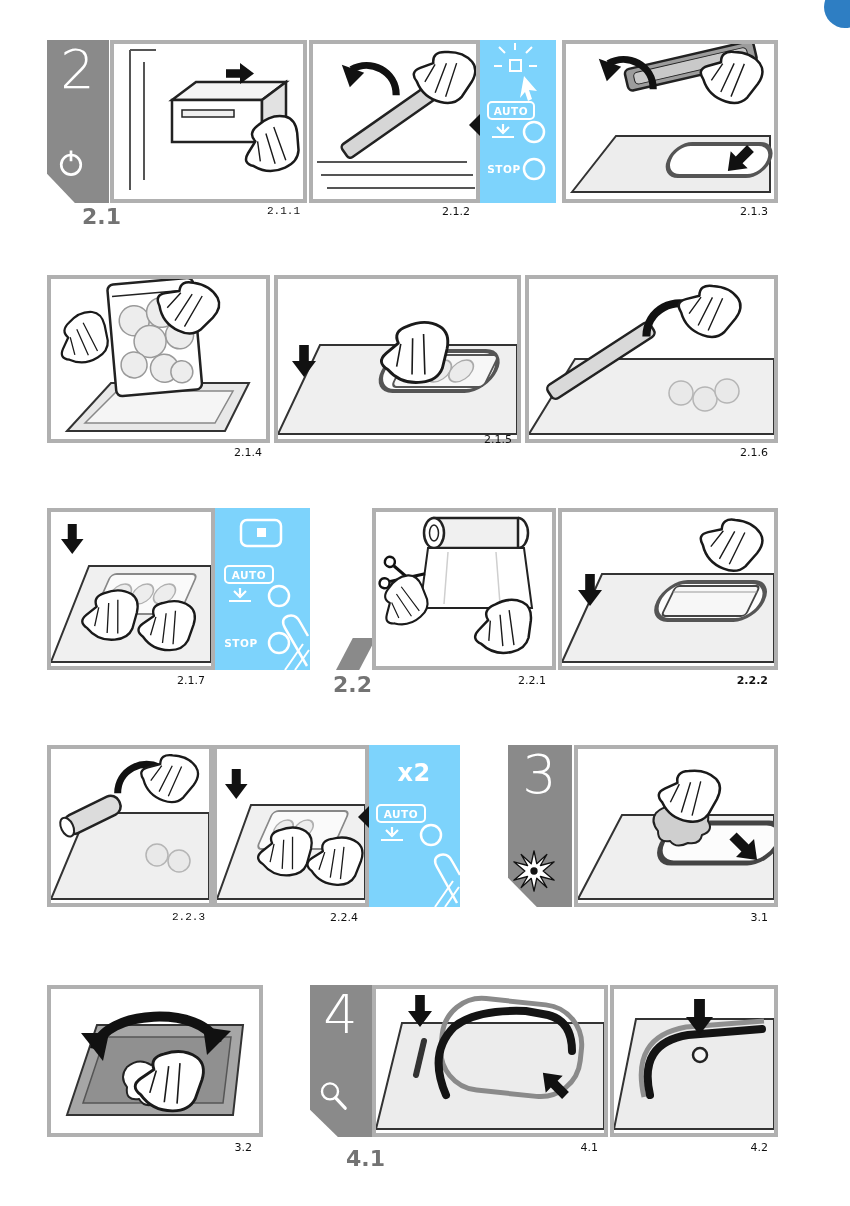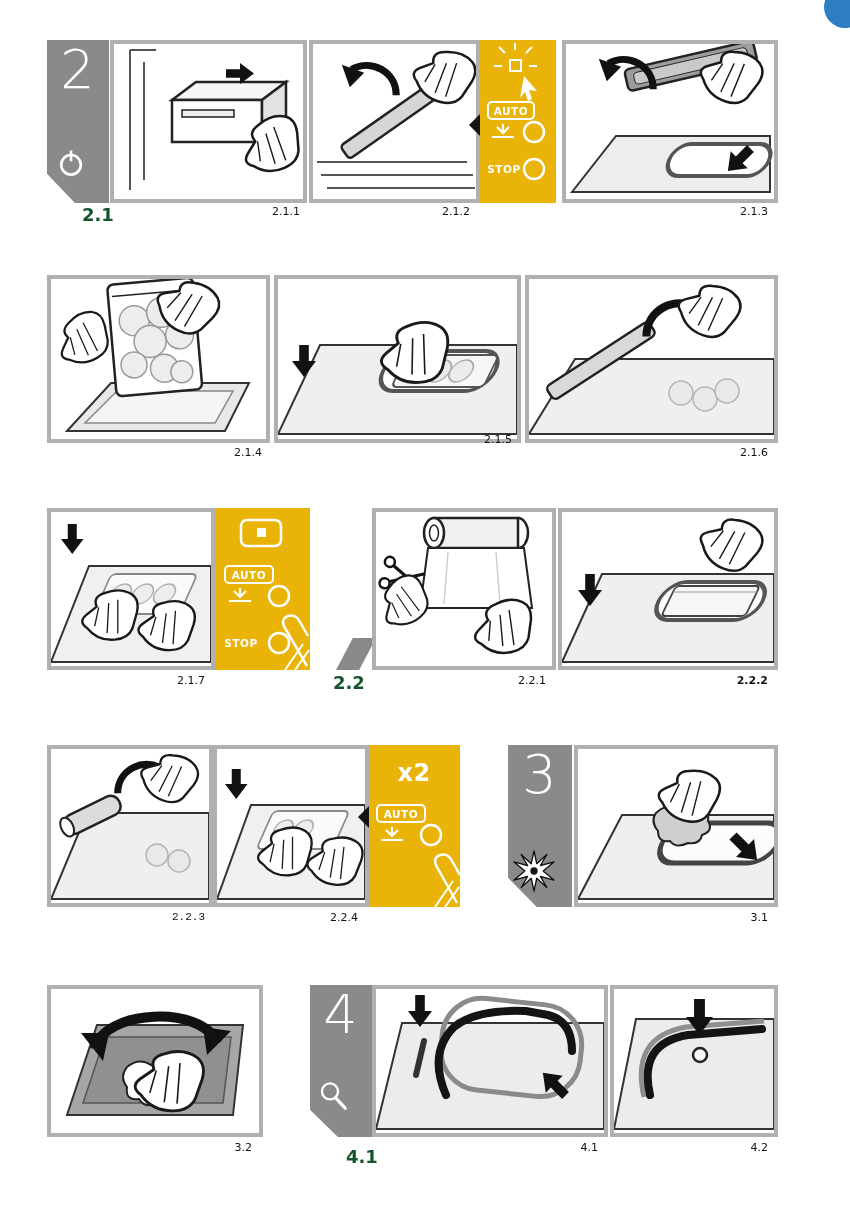--- a/index.html
+++ b/index.html
@@ -3,34 +3,34 @@
 <meta charset="utf-8">
 <style>
   * { margin:0; padding:0; box-sizing:border-box; }
   html,body { background:#ffffff; }
   body { font-family:"DejaVu Sans","Liberation Sans",sans-serif; }
   .page { position:relative; width:850px; height:1206px; background:#fff; overflow:hidden; }
 
   .panel { position:absolute; border:4px solid #b0b0b0; background:#fff; }
   .panel svg.art { width:100%; height:100%; display:block; }
 
-  .black { position:absolute; background:#eab308; }
+  .black { position:absolute; background:#7dd3fc; }
   .black svg { width:100%; height:100%; display:block; overflow:visible; }
   .notch { position:absolute; left:-11px; width:0; height:0;
            border-top:11px solid transparent; border-bottom:11px solid transparent;
            border-right:11px solid #141414; }
 
   .tab { position:absolute; background:#8a8a8a; }
   .step-num { font-size:54px; font-weight:200; color:#fff; text-align:center;
               line-height:1.05; padding-top:2px; letter-spacing:1px; }
   .side-icon { position:absolute; left:8px; bottom:24px; width:32px; height:32px; }
   .side-icon.big { width:44px; height:44px; left:4px; bottom:14px; }
 
   .plabel { position:absolute; font-size:11px; color:#111; white-space:nowrap; }
-  .biglabel { position:absolute; font-size:18px; font-weight:bold; color:#14532d; }
+  .biglabel { position:absolute; font-size:22px; font-weight:bold; color:#737373; }
 
   .corner-dot { position:absolute; width:42px; height:42px; border-radius:50%;
                 background:#2e7ec3; right:-16px; top:-14px; }
 
   svg text.btn { font-family:"DejaVu Sans","Liberation Sans",sans-serif;
                  font-weight:bold; fill:#fff; letter-spacing:0.5px; }
 </style>
 </head>
 <body>
 
@@ -132,21 +132,21 @@
       <g transform="translate(58,26) rotate(-13)">
         <rect x="0" y="0" width="132" height="22" rx="5" fill="#9c9c9c" stroke="#222" stroke-width="2.5"></rect>
         <rect x="8" y="5" width="116" height="12" rx="4" fill="#c9c9c9" stroke="#222" stroke-width="1"></rect>
       </g>
       <use href="#curveCW" transform="translate(92,10) scale(-0.8,0.8)"></use>
       <use href="#hand" transform="translate(140,0) rotate(14)"></use>
       <use href="#arrowD" transform="translate(176,96) rotate(45) scale(0.8)"></use>
     </svg>
   </div>
 
-  <span class="plabel" style="right:550px;top:205px;">2.1.1</span>
+  <span class="plabel" style="right:550px;top:205px;font-family:Liberation Mono, monospace;">2.1.1</span>
   <span class="plabel" style="right:380px;top:205px;">2.1.2</span>
   <span class="plabel" style="right:82px;top:205px;margin-left:8px;">2.1.3</span>
 
   <div class="panel" style="left:47px;top:275px;width:223px;height:168px;">
     <svg class="art" viewBox="0 0 215 160" preserveAspectRatio="none">
       <polygon points="16,152 60,104 198,104 174,152" fill="#e8e8e8" stroke="#333" stroke-width="2"></polygon>
       <polygon points="34,144 66,112 182,112 164,144" fill="#f5f5f5" stroke="#888" stroke-width="1.5"></polygon>
       <use href="#bag" transform="translate(56,6) rotate(-5)"></use>
       <use href="#hand" transform="translate(116,-8) rotate(22)"></use>
       <use href="#hand" transform="translate(-4,58) rotate(-35) scale(0.9)"></use>

